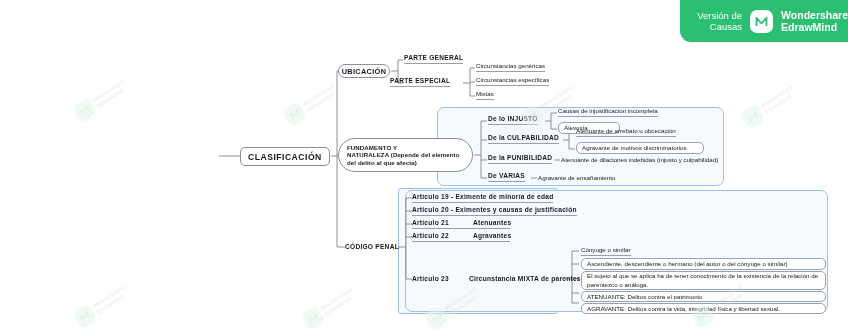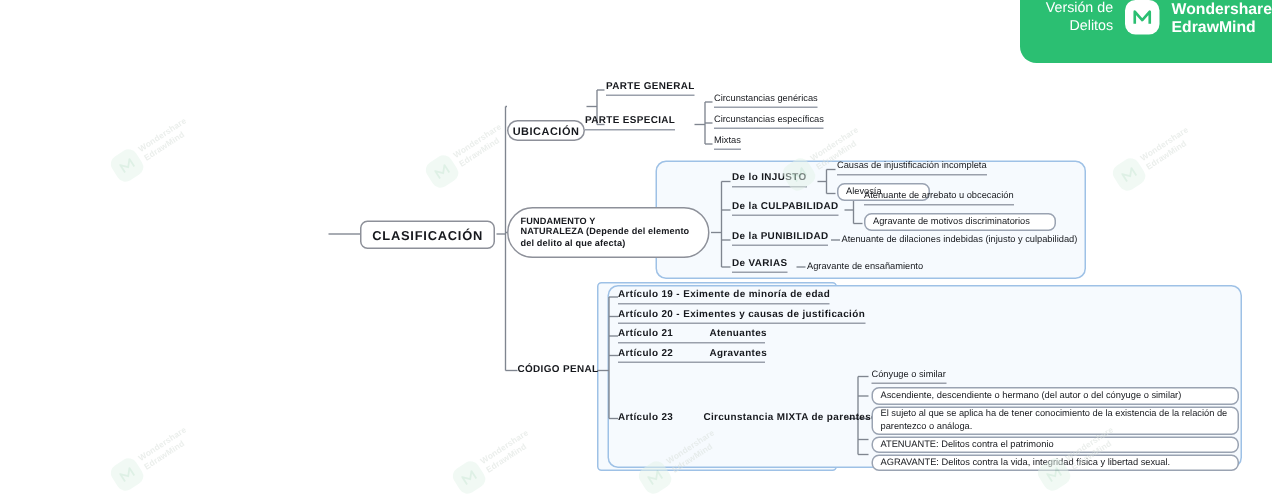--- a/index.html
+++ b/index.html
@@ -12,36 +12,36 @@
   .wm{position:absolute;transform:rotate(-33deg);opacity:.5;
       display:flex;align-items:center;gap:3px;pointer-events:none;}
   .wm .wmbox{width:19px;height:19px;border-radius:6px;background:#e4f4ea;
              display:flex;align-items:center;justify-content:center;}
   .wm .wmbox svg{width:11px;height:11px;}
   .wm .wmtxt{font-size:5.6px;line-height:6.2px;color:#d7ded9;font-weight:700;letter-spacing:.1px;}
 
   
   #trial{position:absolute;right:0;top:0;width:168px;height:42px;
          background:#2bbf72;border-bottom-left-radius:11px;
-         display:flex;align-items:flex-start;gap:8px;padding-left:14px;box-sizing:border-box;}
+         display:flex;align-items:center;gap:8px;padding-left:14px;box-sizing:border-box;}
   #trial .ver{color:#ffffff;font-size:9.5px;line-height:11.5px;text-align:right;font-weight:400;width:52px;}
   #trial .mark{width:23px;height:23px;border-radius:7px;background:#ffffff;
                display:flex;align-items:center;justify-content:center;flex:none;}
   #trial .mark svg{width:15px;height:15px;}
   #trial .brand{color:#ffffff;font-size:10.5px;line-height:12px;font-weight:700;}
 
   
   .node{position:absolute;box-sizing:border-box;display:flex;align-items:center;}
   .root{left:14px;top:143px;width:204px;height:26px;background:#22417e;
         border:1px solid #1b3366;color:#ffffff;font-size:12px;font-weight:700;
         letter-spacing:.25px;justify-content:center;}
   .pill{background:#ffffff;border:1px solid #8d9099;border-radius:5px;
         padding:0 7px;font-size:7.3px;font-weight:700;letter-spacing:.35px;color:#16181d;}
-  .pill.round{border-radius:12px;margin-top:16px;}
-  .clasif{left:240px;top:147px;height:19px;font-size:8.6px;letter-spacing:.5px;justify-content:flex-end;width:90px;}
+  .pill.round{border-radius:12px;}
+  .clasif{left:240px;top:147px;height:19px;font-size:8.6px;letter-spacing:.5px;justify-content:flex-start;width:90px;}
   .ubic{left:338px;top:64px;height:14px;justify-content:center;width:52px;}
   .fund{left:338px;top:138px;width:135px;height:34px;border-radius:17px;
         align-items:center;padding:0 8px;}
   .fund .ftxt{font-size:6.1px;line-height:7.6px;font-weight:700;letter-spacing:.1px;}
 
   
   .leaf{position:absolute;font-size:6.2px;line-height:8px;color:#16181d;
         white-space:nowrap;padding-bottom:1px;}
   .leaf.bold{font-weight:700;letter-spacing:.25px;}
   .leaf.ul{border-bottom:1px solid #9aa0ab;}
@@ -321,21 +321,21 @@
     </div>
     <div>
       <div class="wmtxt">Wondershare</div>
       <div class="wmtxt">EdrawMind</div>
     </div>
   </div>
 
   <div id="trial">
     <div class="ver">
       <div>Versión de</div>
-      <div>Delitos</div>
+      <div>Causas</div>
     </div>
     <div class="mark">
       <svg viewBox="0 0 24 24">
           <path d="M4 19V6l8 9 8-9v13" fill="none" stroke="#2bbf72" stroke-width="2.8" stroke-linejoin="round"></path>
         </svg>
     </div>
     <div>
       <div class="brand">Wondershare</div>
       <div class="brand">EdrawMind</div>
     </div>

